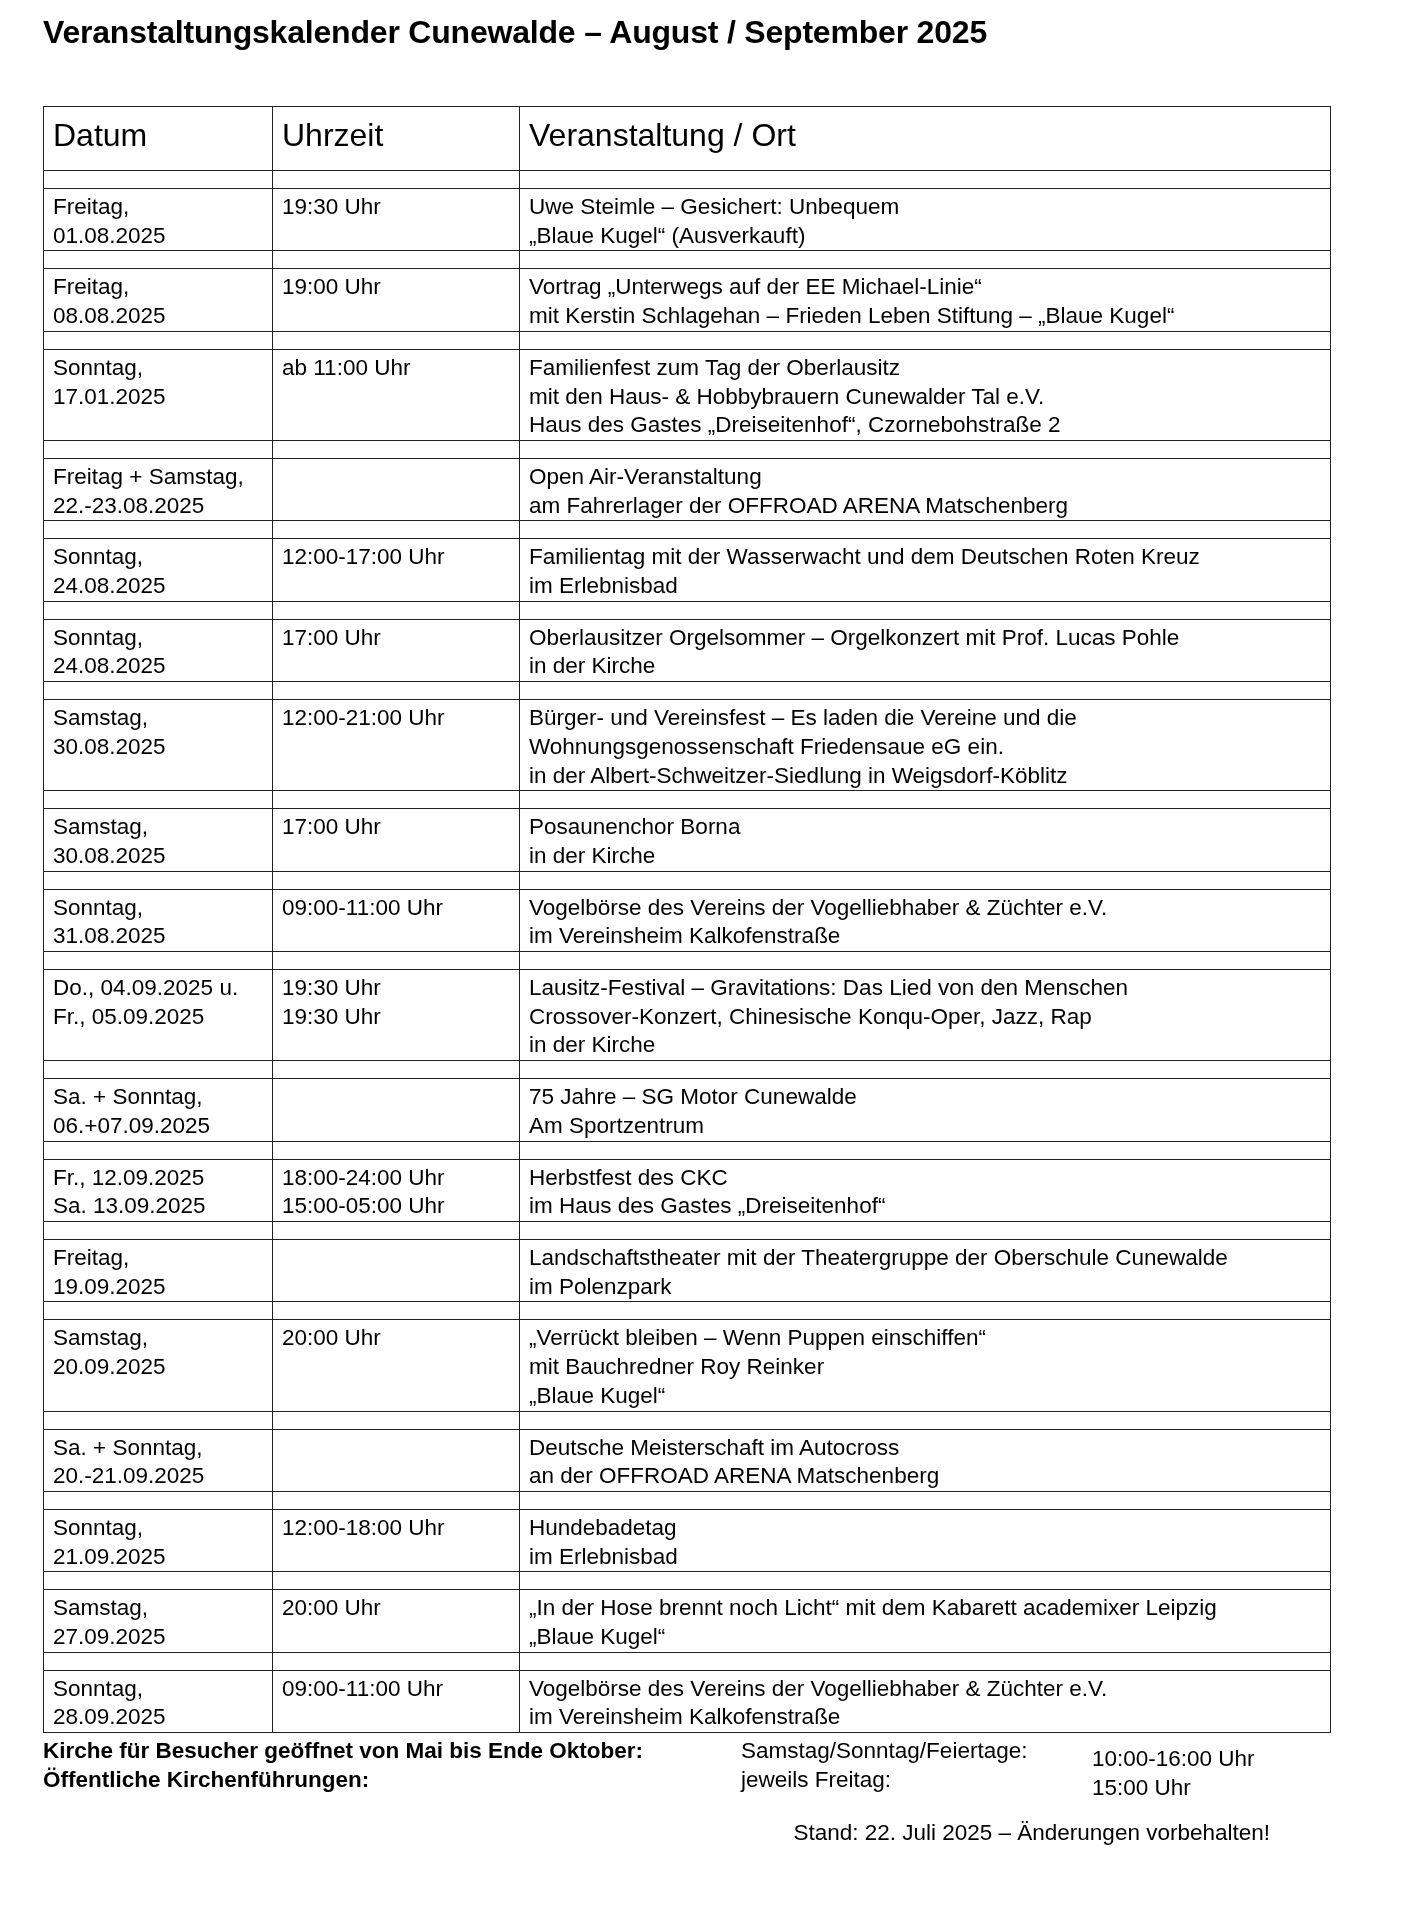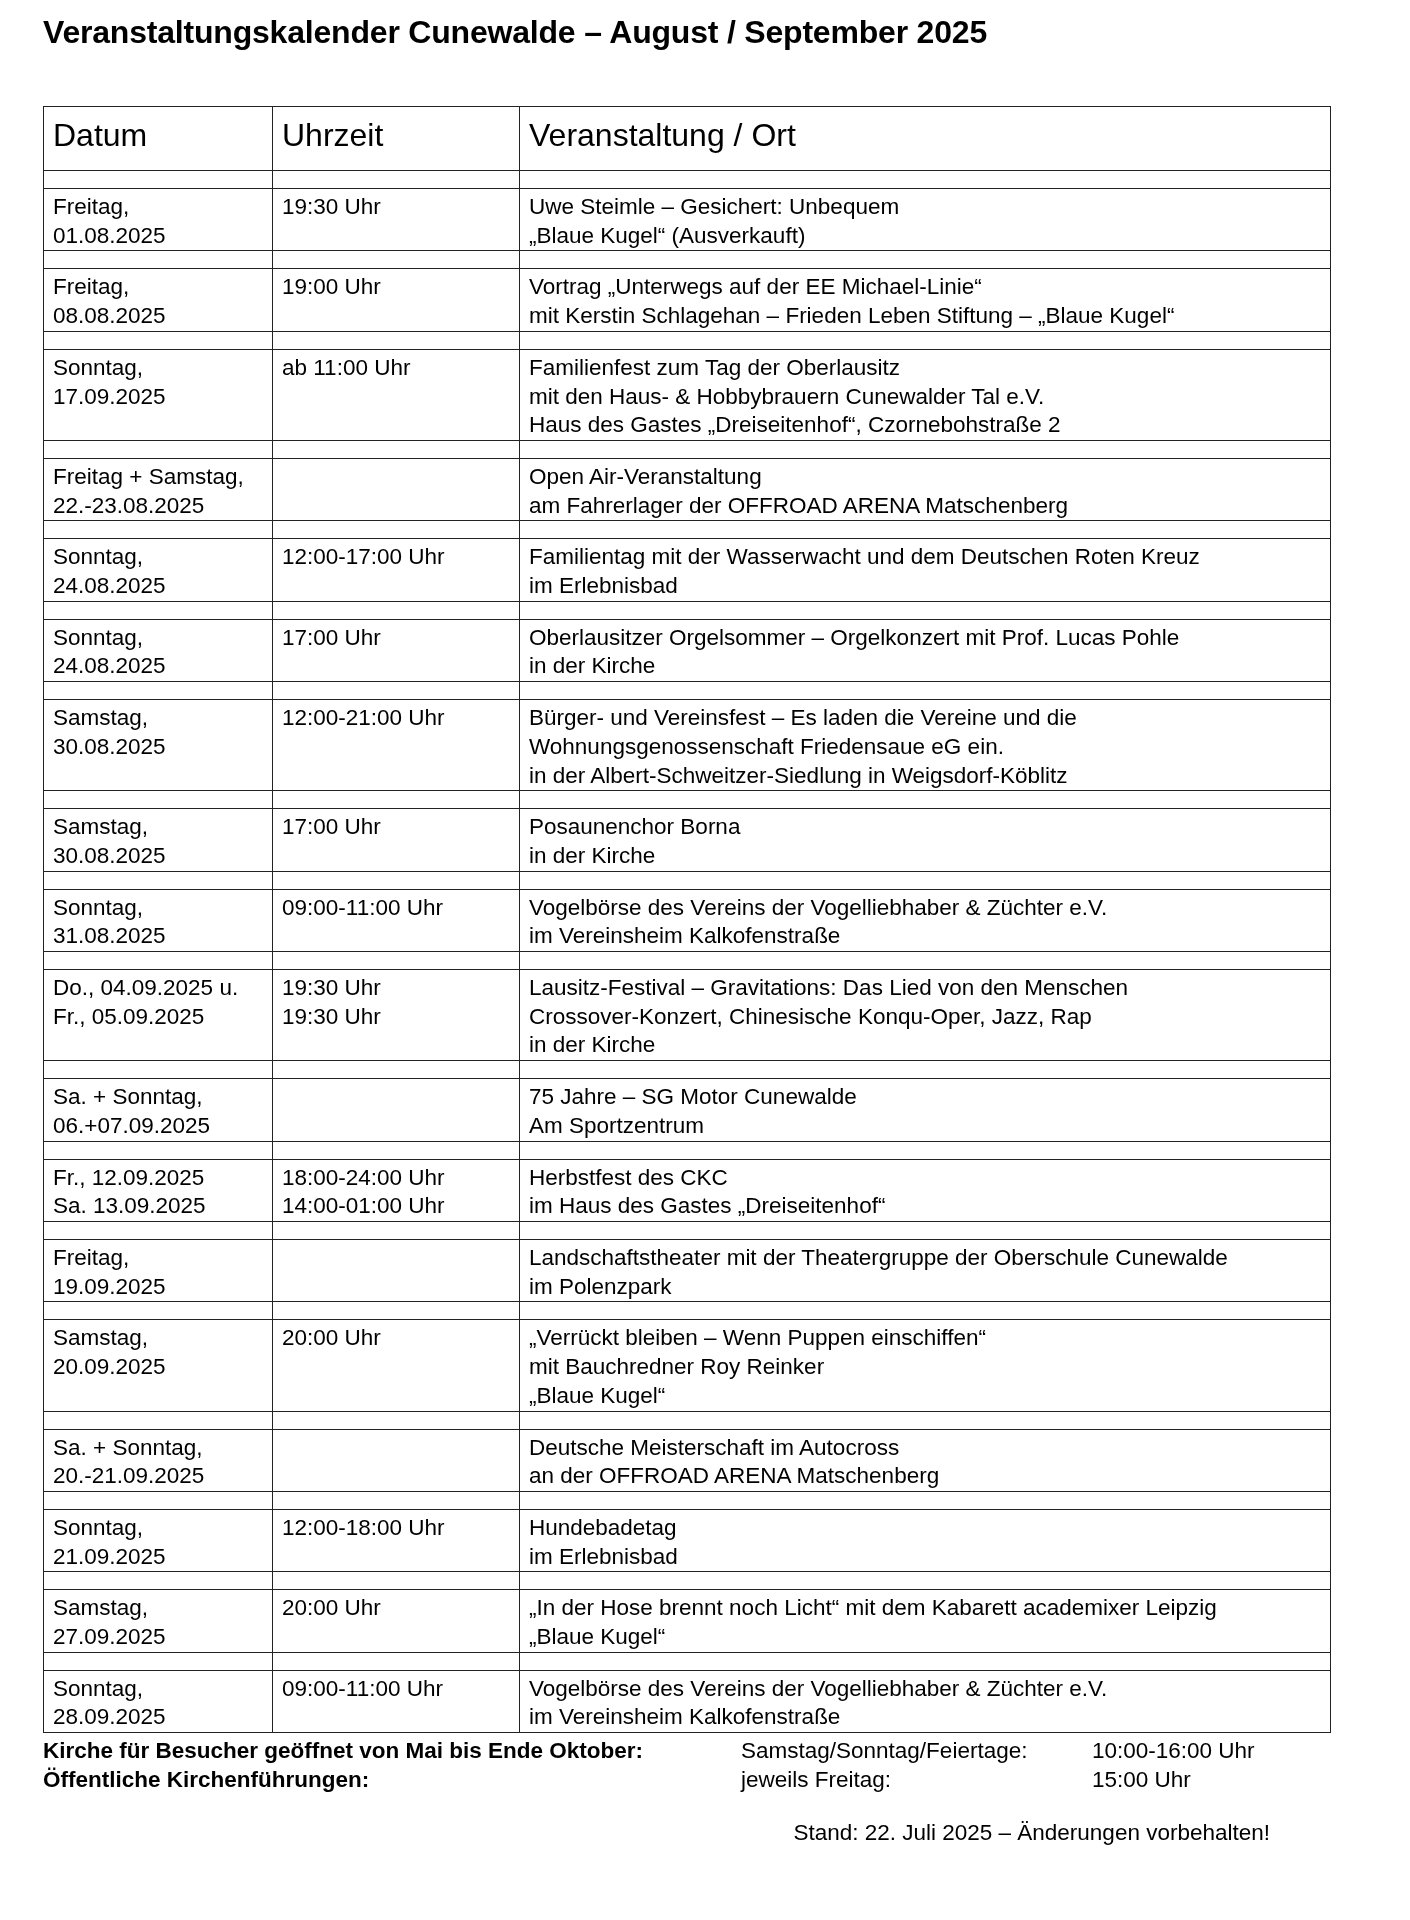--- a/index.html
+++ b/index.html
@@ -30,21 +30,21 @@
   }
   tr.spacer td { height: 17px; padding: 0; line-height: 17px; font-size: 1px; }
   tr.ev td { padding-top: 4px; padding-bottom: 0; }
   .ln { display: block; }
   .foot {
     position: absolute; left: 43px; top: 1736px; font-size: 22.5px; line-height: 29px;
   }
   .foot .row { position: relative; height: 29px; white-space: nowrap; }
   .foot .lbl { position: absolute; left: 0; font-weight: bold; }
   .foot .day { position: absolute; left: 698px; }
-  .foot .tm { position: absolute; left: 1049px; }
+  .foot .tm { position: absolute; left: 1049px; margin-top: 8px; }
   .stand {
     position: absolute; left: 0; width: 1270px; top: 1818px;
     text-align: right; font-size: 22.5px; line-height: 29px; white-space: nowrap;
   }
 </style>
 </head>
 <body>
 
 <h1 class="title">Veranstaltungskalender Cunewalde – August / September 2025</h1>
 
@@ -99,21 +99,21 @@
         </td>
       </tr>
       <tr class="spacer">
         <td></td>
         <td></td>
         <td></td>
       </tr>
       <tr class="ev">
         <td>
           <span class="ln">Sonntag,</span>
-          <span class="ln">17.09.2025</span>
+          <span class="ln">17.01.2025</span>
         </td>
         <td>
           <span class="ln">ab 11:00 Uhr</span>
         </td>
         <td>
           <span class="ln">Familienfest zum Tag der Oberlausitz</span>
           <span class="ln">mit den Haus- &amp; Hobbybrauern Cunewalder Tal e.V.</span>
           <span class="ln">Haus des Gastes „Dreiseitenhof“, Czornebohstraße 2</span>
         </td>
       </tr>
@@ -265,21 +265,21 @@
         <td></td>
         <td></td>
       </tr>
       <tr class="ev">
         <td>
           <span class="ln">Fr., 12.09.2025</span>
           <span class="ln">Sa. 13.09.2025</span>
         </td>
         <td>
           <span class="ln">18:00-24:00 Uhr</span>
-          <span class="ln">14:00-01:00 Uhr</span>
+          <span class="ln">15:00-05:00 Uhr</span>
         </td>
         <td>
           <span class="ln">Herbstfest des CKC</span>
           <span class="ln">im Haus des Gastes „Dreiseitenhof“</span>
         </td>
       </tr>
       <tr class="spacer">
         <td></td>
         <td></td>
         <td></td>

